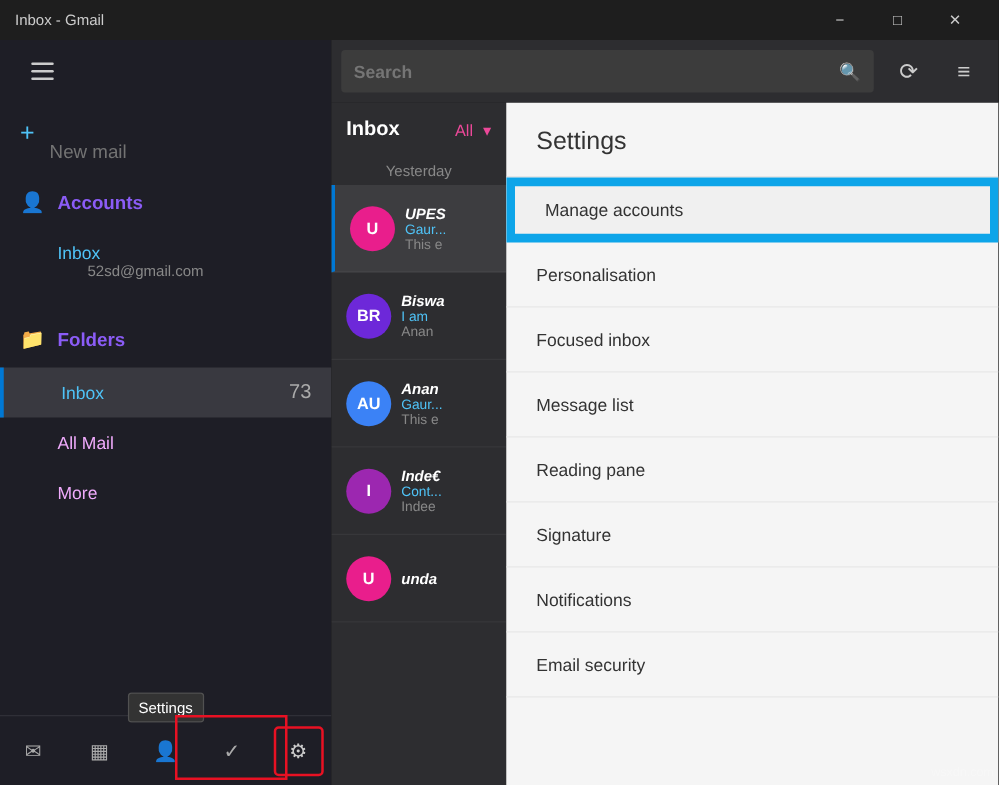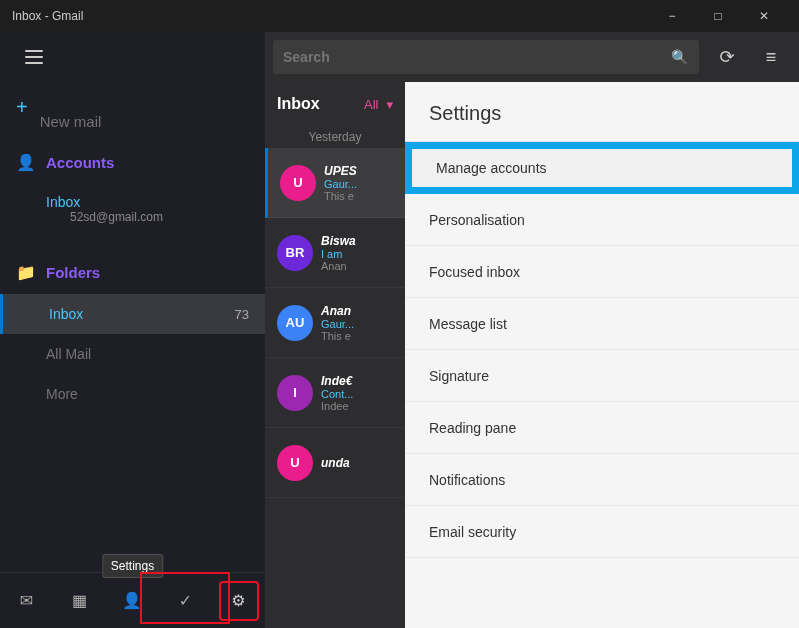--- a/index.html
+++ b/index.html
@@ -142,23 +142,23 @@
     }
     .sidebar-item.active {
       background: rgba(255,255,255,0.12);
       border-left: 3px solid #0078d4;
     }
     .sidebar-item-label {
       font-size: 14px;
       color: #4fc3f7;
       flex: 1;
     }
-    .sidebar-item-label.white { color: #737373; }
+    .sidebar-item-label.white { color: #f0abfc; }
     .sidebar-item-badge {
-      font-size: 13px;
+      font-size: 16px;
       color: #aaaaaa;
     }
 
     .account-item {
       height: 50px;
       display: flex;
       flex-direction: column;
       justify-content: center;
       padding: 0 16px 0 46px;
       cursor: pointer;
@@ -554,24 +554,24 @@
       <div class="settings-menu-item">
         <span>Personalisation</span>
       </div>
       <div class="settings-menu-item">
         <span>Focused inbox</span>
       </div>
       <div class="settings-menu-item">
         <span>Message list</span>
       </div>
       <div class="settings-menu-item">
+        <span>Reading pane</span>
+      </div>
+      <div class="settings-menu-item">
         <span>Signature</span>
-      </div>
-      <div class="settings-menu-item">
-        <span>Reading pane</span>
       </div>
       <div class="settings-menu-item">
         <span>Notifications</span>
       </div>
       <div class="settings-menu-item">
         <span>Email security</span>
       </div>
     </div>
 
     <div class="watermark">wsxdn.com</div>

